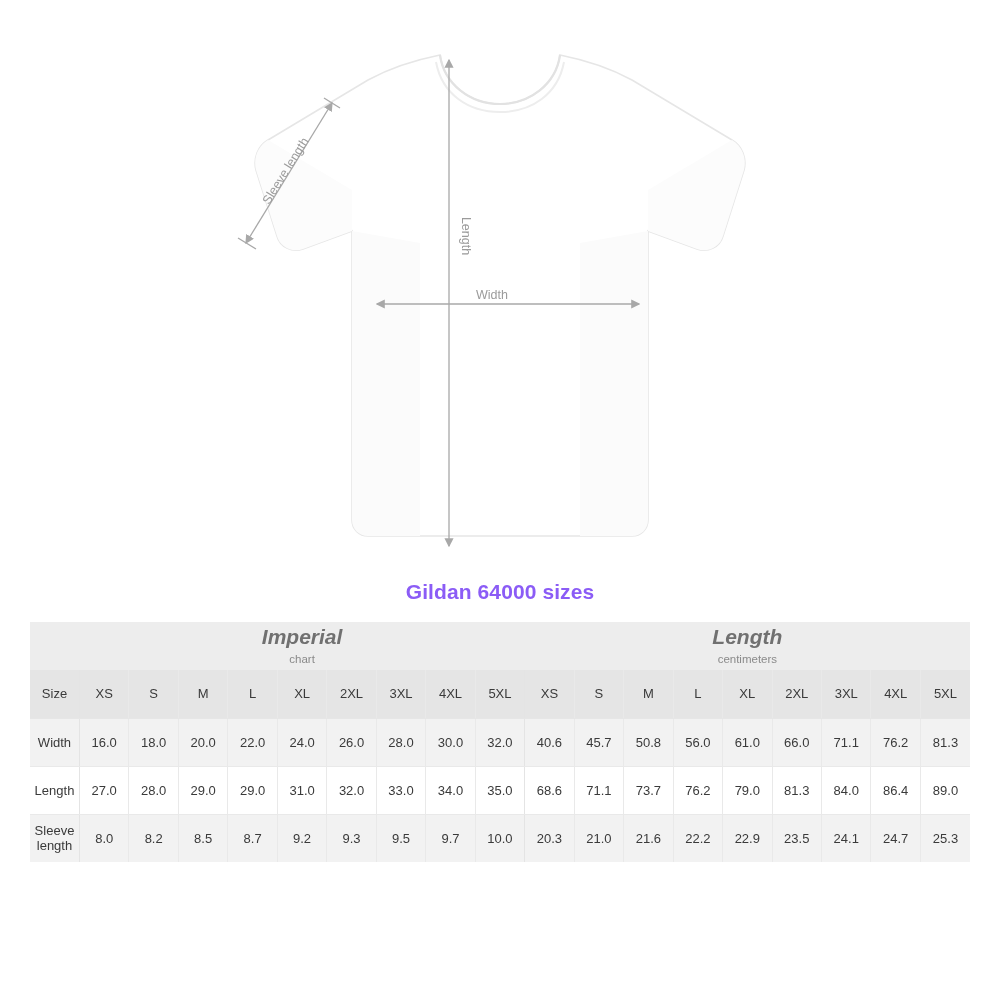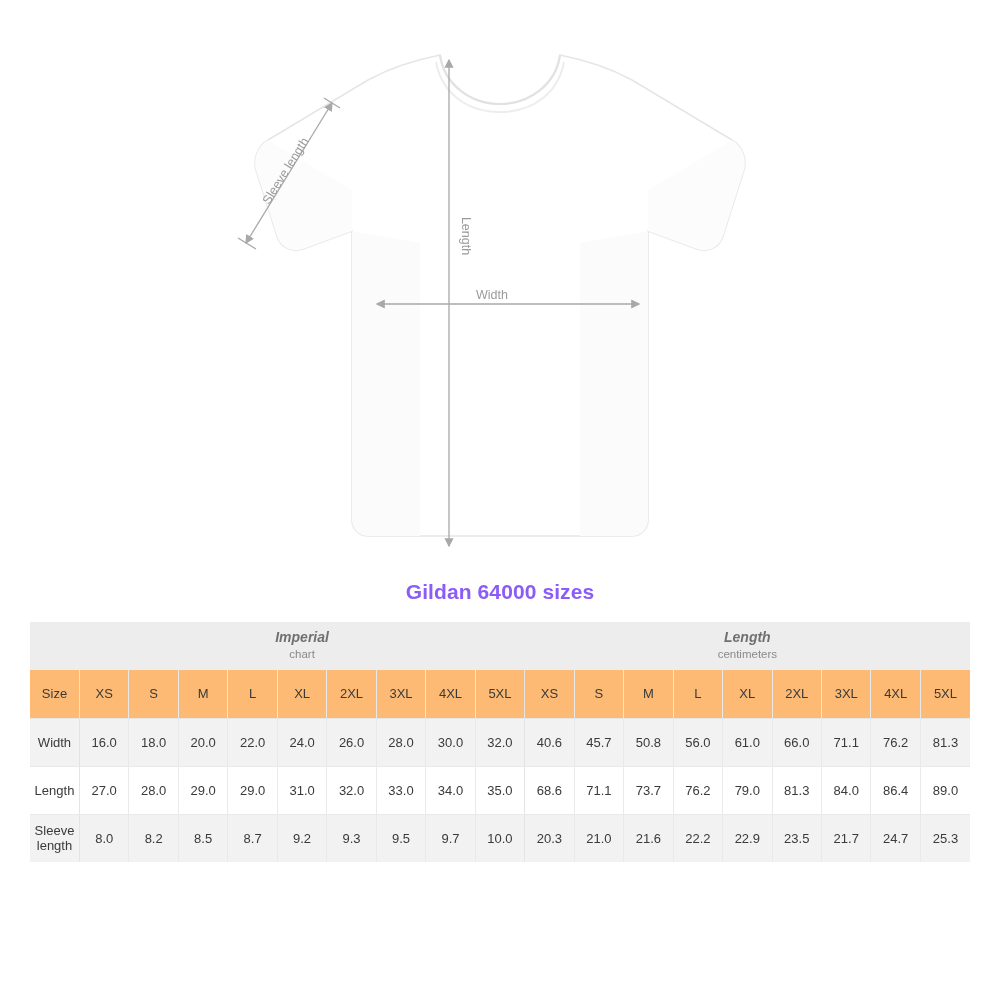--- a/index.html
+++ b/index.html
@@ -64,35 +64,35 @@
     padding: 0;
     height: 48px;
     vertical-align: middle;
   }
   .unit-row td {
     background: #ededed;
     height: 66px;
     border: none;
   }
   .unit-name {
-    font-size: 14px;
+    font-size: 21px;
     font-style: italic;
     font-weight: bold;
     color: #707070;
     display: block;
     line-height: 1.25;
   }
   .unit-sub {
     font-size: 11.5px;
     color: #8a8a8a;
     display: block;
     line-height: 1.5;
   }
   .hdr-row td {
-    background: #fdba74;
+    background: #e5e5e5;
     border-bottom: 1px solid #e6e6e6;
     font-size: 13px;
     color: #4a4a4a;
     height: 52px;
   }
   .hdr-row td.rowlab {
     font-weight: normal;
     color: #3a3a3a;
   }
   .band td {
@@ -282,21 +282,21 @@
           <td class="cell">9.3</td>
           <td class="cell">9.5</td>
           <td class="cell">9.7</td>
           <td class="cell">10.0</td>
           <td class="divider-left">20.3</td>
           <td class="cell">21.0</td>
           <td class="cell">21.6</td>
           <td class="cell">22.2</td>
           <td class="cell">22.9</td>
           <td class="cell">23.5</td>
-          <td class="cell">21.7</td>
+          <td class="cell">24.1</td>
           <td class="cell">24.7</td>
           <td class="cell">25.3</td>
         </tr>
       </tbody>
     </table>
   </div>
 
 </div>
 
 </body></html>

